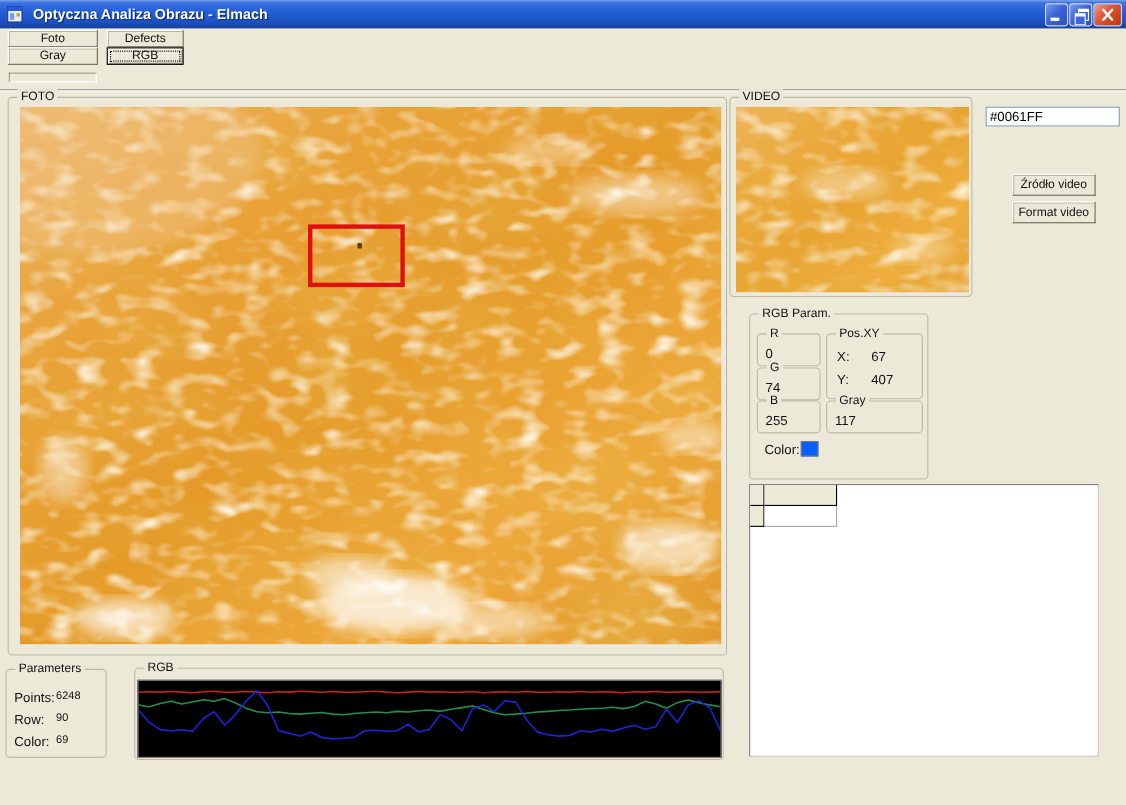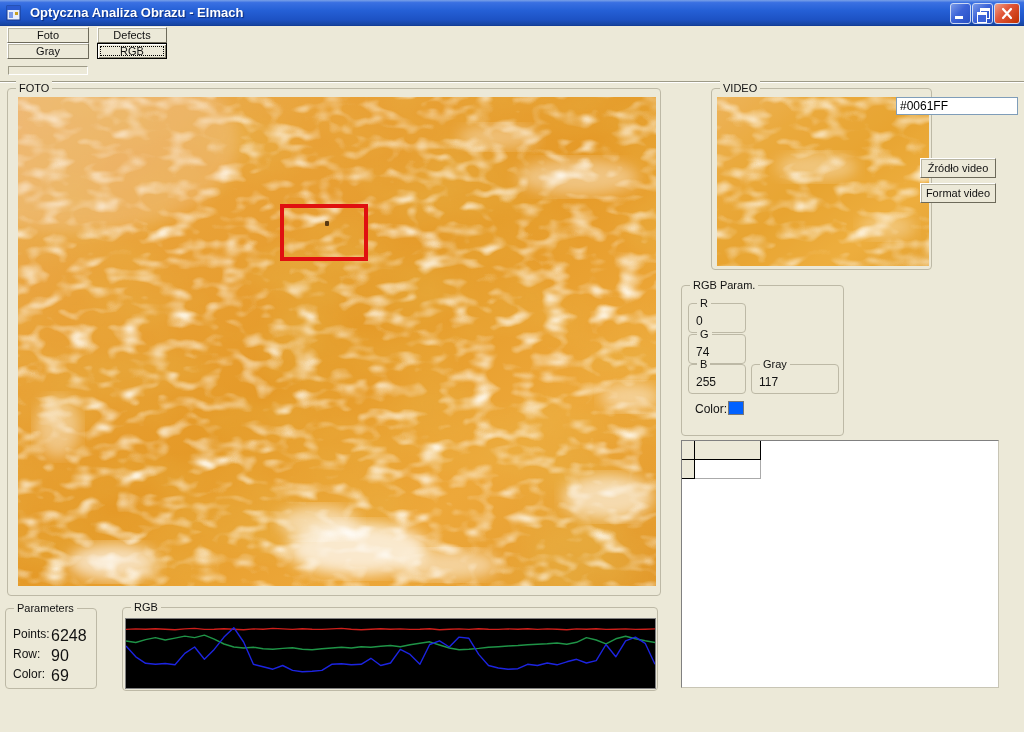--- a/index.html
+++ b/index.html
@@ -51,21 +51,21 @@
   .color-swatch{position:absolute;left:46px;top:115px;width:16px;height:14px;border:1px solid #777;box-sizing:border-box;}
   
   .white-panel{position:absolute;left:681px;top:440px;width:318px;height:248px;background:#fff;box-sizing:border-box;
     border:1px solid;border-color:#808080 #c8c5b5 #c8c5b5 #808080;}
   .grid{position:absolute;left:0;top:0;}
   .gcell{position:absolute;box-sizing:border-box;border-right:1px solid #000;border-bottom:1px solid #000;}
   .gfixed{background:#ECE9D8;}
   .gwhite{background:#fff;border-right:1px solid #aaa;border-bottom:1px solid #aaa;}
   
   .param-line{position:absolute;left:7px;font-size:12px;}
-  .param-val{position:absolute;left:45px;font-size:16px;}
+  .param-val{position:absolute;left:45px;font-size:10px;}
   
   .chart-box{position:absolute;left:2px;top:10px;width:531px;height:71px;background:#000;
     border:1px solid #808080;box-sizing:border-box;}
 </style>
 </head>
 <body>
 
 <div class="window">
 
   <div class="titlebar">
@@ -134,21 +134,21 @@
         <ellipse cx="430" cy="468" rx="50" ry="15" fill="#fff" opacity="0.5" filter="url(#soft)"></ellipse>
         <ellipse cx="340" cy="452" rx="70" ry="26" fill="#fff" opacity="0.75" filter="url(#soft)"></ellipse>
         <ellipse cx="300" cy="425" rx="40" ry="16" fill="#fff" opacity="0.55" filter="url(#soft)"></ellipse>
         <ellipse cx="95" cy="465" rx="45" ry="18" fill="#fff" opacity="0.65" filter="url(#soft)"></ellipse>
       </svg>
       <div class="defect-rect"></div>
       <div class="defect-dot"></div>
     </div>
   </div>
 
-  <div class="groupbox" style="left:663px;top:88px;width:221px;height:182px;margin-left:48px;">
+  <div class="groupbox" style="left:663px;top:88px;width:221px;height:182px;">
     <span class="gb-label">VIDEO</span>
     <div class="video-wrap">
       <svg width="212" height="169" viewBox="0 0 212 169" preserveAspectRatio="none">
         <rect width="212" height="169" fill="url(#lgBase)"></rect>
         <rect width="212" height="169" fill="#f0bc4a" opacity="0.3"></rect>
         <rect width="212" height="169" filter="url(#speck)" opacity="0.85"></rect>
         <ellipse cx="100" cy="70" rx="40" ry="14" fill="#fff" opacity="0.35" filter="url(#soft)"></ellipse>
         <ellipse cx="170" cy="130" rx="28" ry="12" fill="#fff" opacity="0.3" filter="url(#soft)"></ellipse>
       </svg>
     </div>
@@ -167,20 +167,27 @@
     </div>
     <div class="groupbox" style="left:6px;top:48px;width:58px;height:30px;">
       <span class="gb-label">G</span>
       <span class="mini-val">74</span>
     </div>
     <div class="groupbox" style="left:6px;top:78px;width:58px;height:30px;">
       <span class="gb-label">B</span>
       <span class="mini-val">255</span>
     </div>
 
+    <div class="groupbox" style="left:69px;top:17px;width:88px;height:60px;">
+      <span class="gb-label">Pos.XY</span>
+      <span class="pos-row-label" style="top:13px;">X:</span>
+      <span class="pos-row-val" style="top:13px;">67</span>
+      <span class="pos-row-label" style="top:34px;">Y:</span>
+      <span class="pos-row-val" style="top:34px;">407</span>
+    </div>
     <div class="groupbox" style="left:69px;top:78px;width:88px;height:30px;">
       <span class="gb-label">Gray</span>
       <span class="mini-val">117</span>
     </div>
 
     <span class="color-label">Color:</span>
     <div class="color-swatch" style="background-color: rgb(0, 97, 255);"></div>
   </div>
 
   <div class="white-panel">

